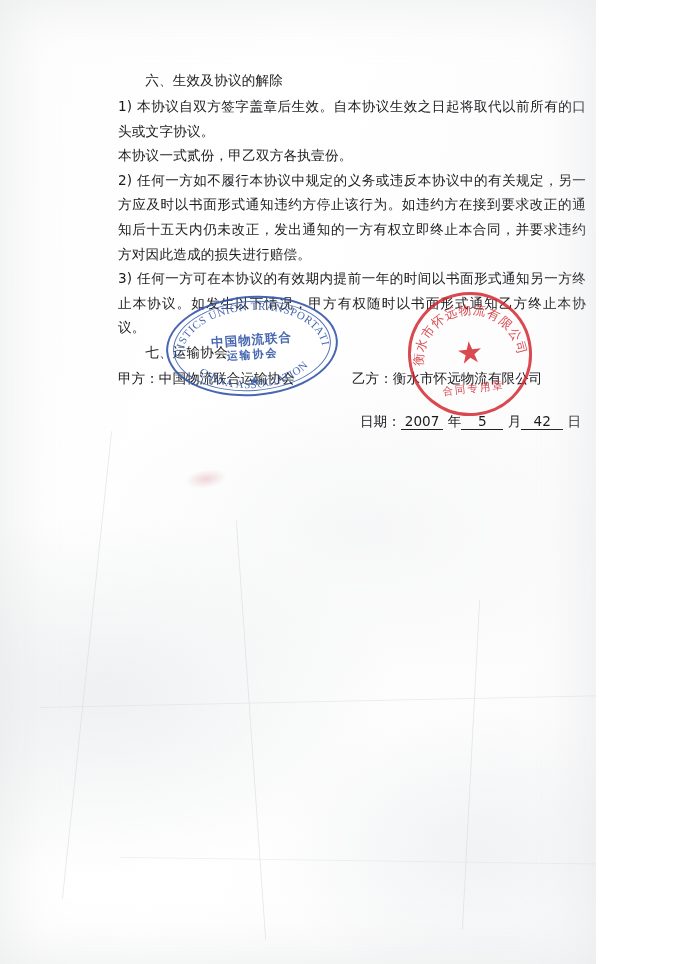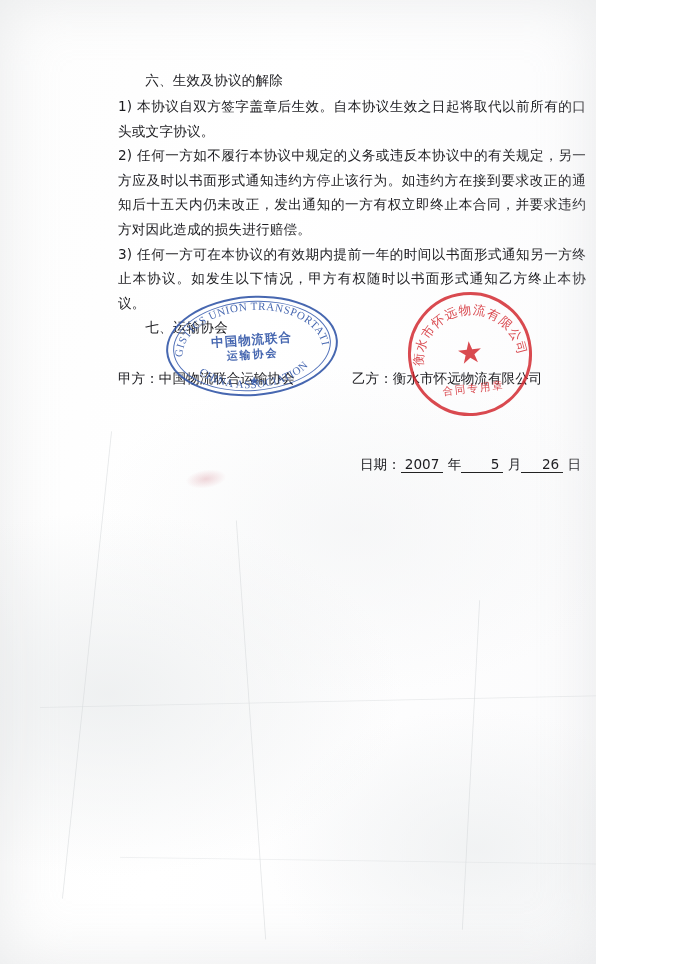--- a/index.html
+++ b/index.html
@@ -85,22 +85,21 @@
     top: 413px;
     font-size: 13.6px;
     color: #1b1b1f;
     white-space: nowrap;
   }
   .date-val {
     display: inline-block;
     border-bottom: 1px solid #222;
     padding: 0 4px;
     min-width: 34px;
-    text-align: right;
-    margin-top: 43px;
+    text-align: center;
   }
 
   
   .stamp {
     position: absolute;
     pointer-events: none;
   }
   
   .stamp-blue {
     left: 166px;
@@ -195,20 +194,21 @@
   <div class="crease v3"></div>
   <div class="crease h1"></div>
   <div class="crease h2"></div>
 
   <div class="doc-body">
 
     <p class="section-head">六、生效及协议的解除</p>
 
     <p class="para">1) 本协议自双方签字盖章后生效。自本协议生效之日起将取代以前所有的口头或文字协议。</p>
 
+    <p class="para">本协议一式贰份，甲乙双方各执壹份。</p>
 
     <p class="para">2) 任何一方如不履行本协议中规定的义务或违反本协议中的有关规定，另一方应及时以书面形式通知违约方停止该行为。如违约方在接到要求改正的通知后十五天内仍未改正，发出通知的一方有权立即终止本合同，并要求违约方对因此造成的损失进行赔偿。</p>
 
     <p class="para">3) 任何一方可在本协议的有效期内提前一年的时间以书面形式通知另一方终止本协议。如发生以下情况，甲方有权随时以书面形式通知乙方终止本协议。</p>
 
     <p class="section-head">七、运输协会</p>
 
   </div>
 
   <div class="sign-row">
@@ -216,21 +216,21 @@
       <span>甲方：</span><span>中国物流联合运输协会</span>
     </div>
     <div class="sign-right">
       <span>乙方：</span><span>衡水市怀远物流有限公司</span>
     </div>
   </div>
 
   <div class="date-row">
     <span>日期：</span><span class="date-val">2007</span>
     <span>年</span><span class="date-val">5</span>
-    <span>月</span><span class="date-val">26</span>
+    <span>月</span><span class="date-val">42</span>
     <span>日</span>
   </div>
 
   <div class="stamp stamp-blue">
     <div class="ring-outer"></div>
     <div class="ring-inner"></div>
     <svg class="arc-svg" viewBox="0 0 172 100">
       <defs>
         <path id="arcTopB" d="M 16,56 A 70,42 0 0 1 156,56" fill="none"></path>
         <path id="arcBotB" d="M 22,54 A 64,38 0 0 0 150,54" fill="none"></path>

